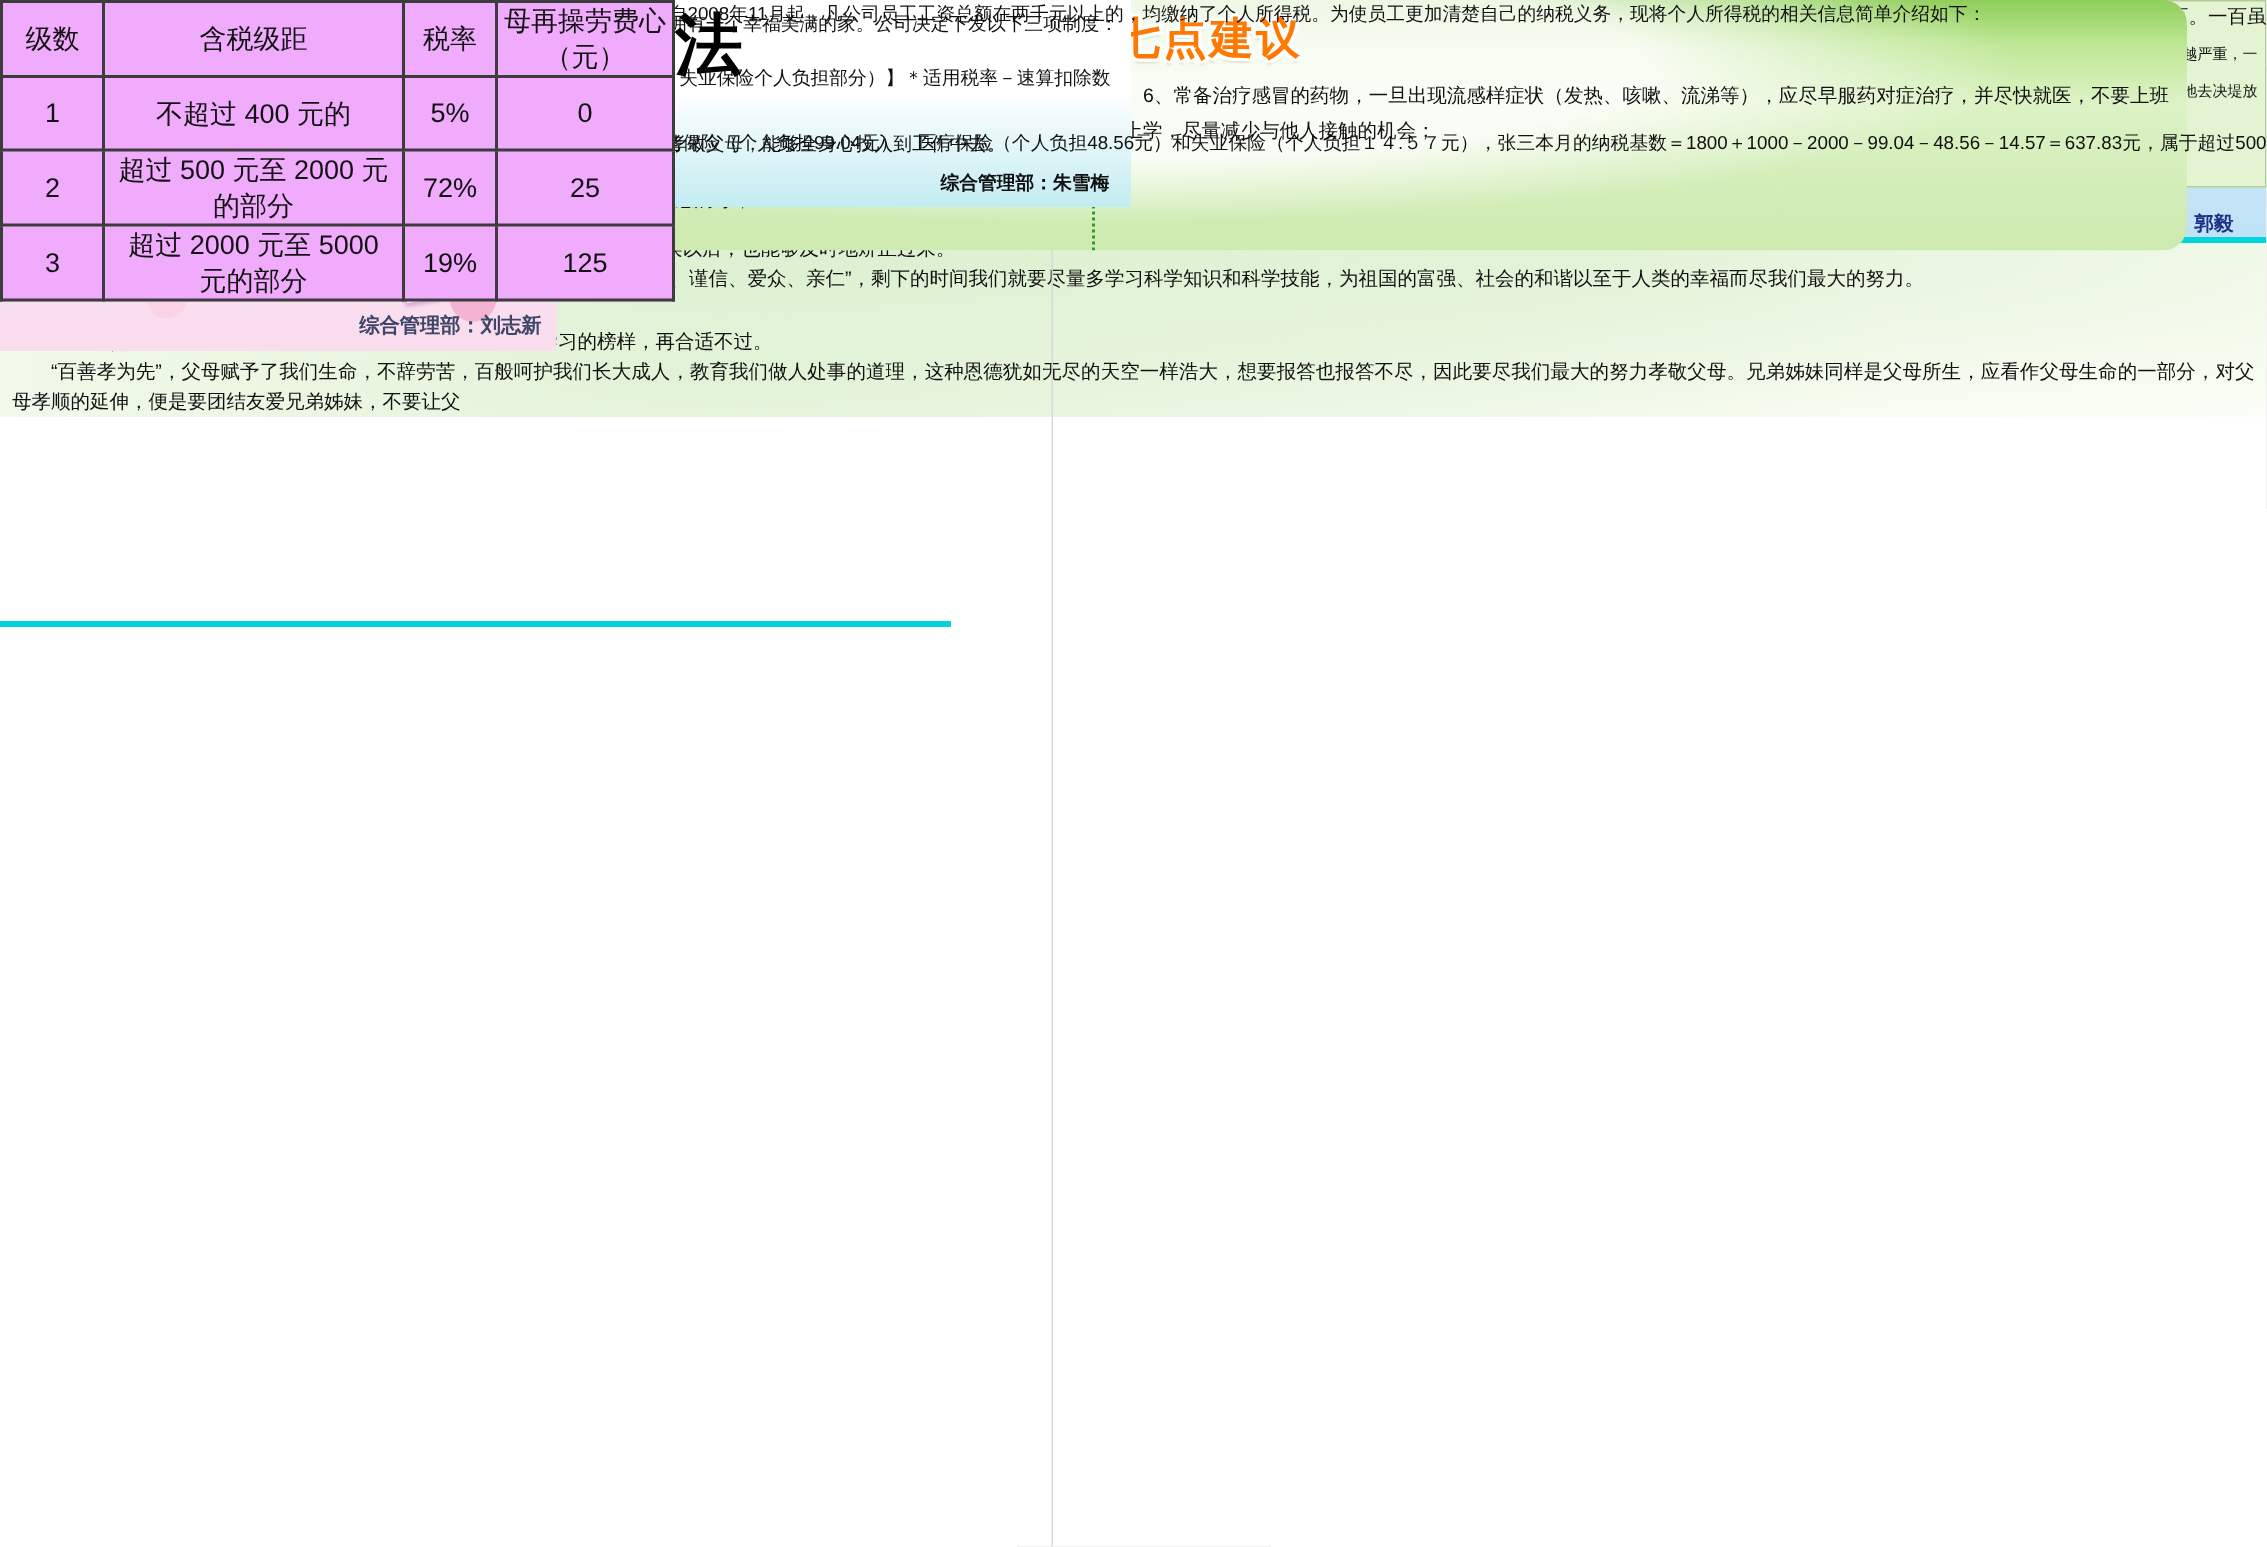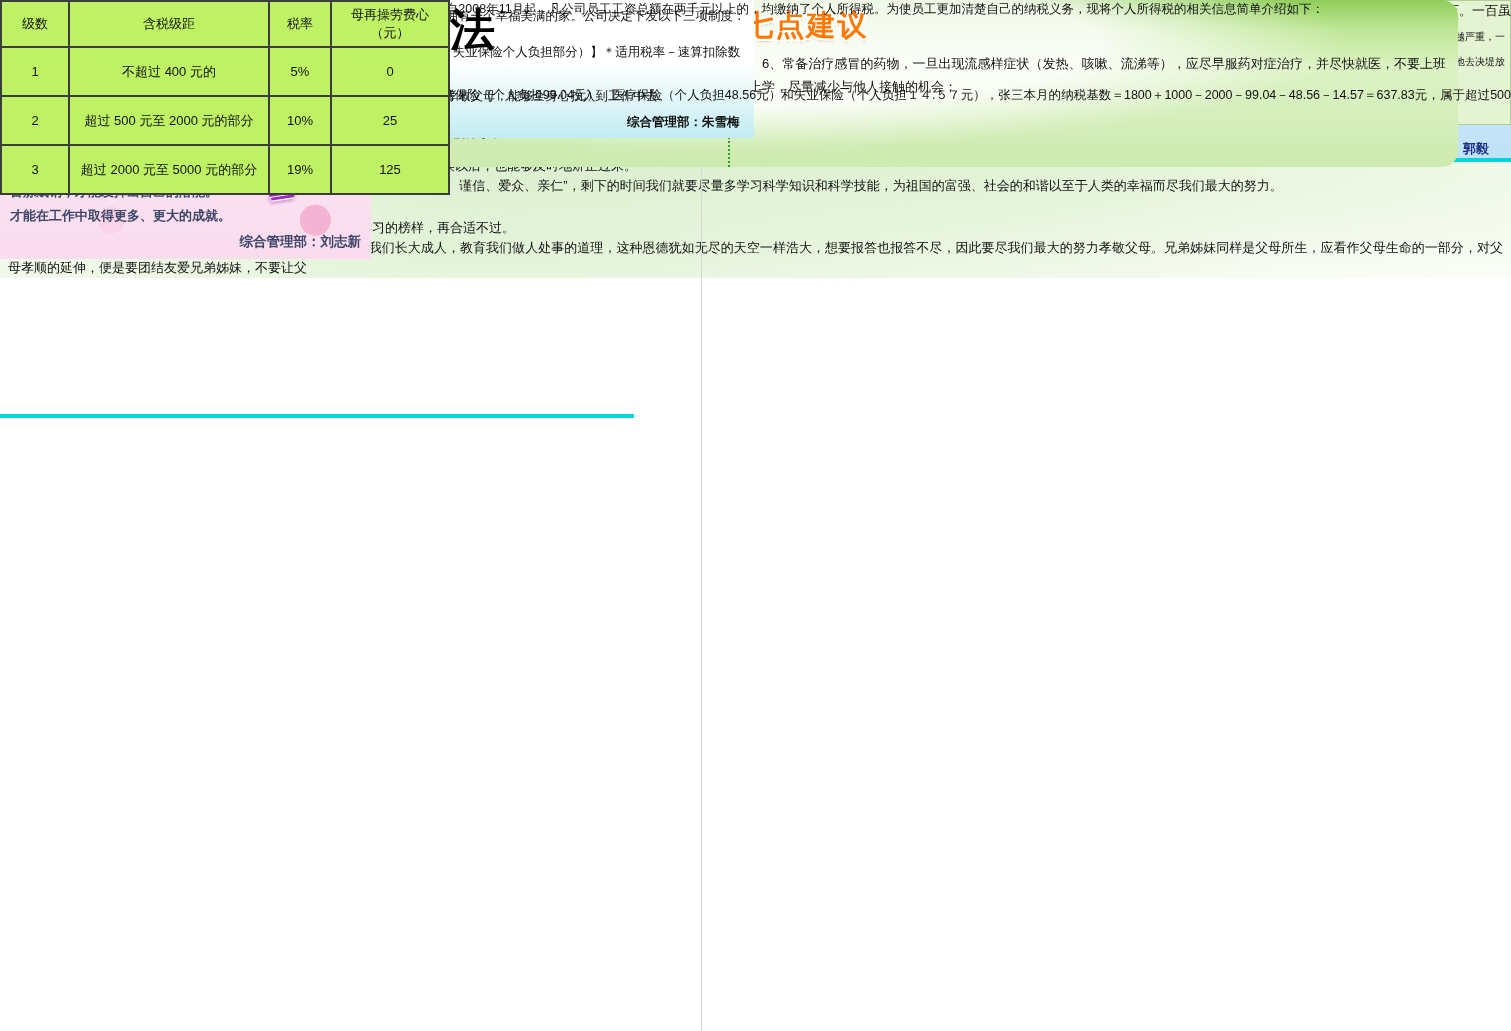--- a/index.html
+++ b/index.html
@@ -112,21 +112,21 @@
     background:linear-gradient(180deg,#ffffff 45%,#c2ecf2 100%);font-size:12.5px;line-height:20px;overflow:hidden;}
   #np-text .sig{text-align:right;padding-right:6px;margin-top:6px;}
 
   #tax-title{left:756;top:626;width:748;text-align:center;font-family:"Liberation Serif","DejaVu Serif",serif;
     font-size:45px;font-weight:bold;letter-spacing:5px;color:#000;white-space:nowrap;}
   #tax-col1{left:760;top:690;width:348;height:338;font-size:12.5px;line-height:19.5px;overflow:hidden;}
   #tax-col1 .h{margin:2px 0;font-weight:normal;text-indent:1em;}
   #tax-result{left:1112;top:692;width:392;font-size:13px;line-height:22px;}
   #tax-result .sig{text-align:center;padding-left:60px;margin-top:2px;}
   #taxtable-title{left:1112;top:794;width:398;color:#ee1111;font-size:23px;font-weight:bold;letter-spacing:1px;white-space:nowrap;}
-  #taxtable{left:1122;top:840;border-collapse:collapse;font-size:13px;background:#bef264;}
+  #taxtable{left:1122;top:840;border-collapse:collapse;font-size:18px;background:#f0abfc;}
   #taxtable th,#taxtable td{border:2px solid #3c3c3c;text-align:center;padding:0 4px;}
   #taxtable th{font-weight:normal;height:44px;}
   #taxtable td{height:47px;}
 </style>
 </head>
 <body>
 
 <div id="canvas">
 
   <div class="abs pageno" style="left:10px;top:6px;">
@@ -175,21 +175,20 @@
   <div class="abs" id="life-block">
     <div id="life-title">《生活感悟》</div>
     <div class="poemline">怎样面对生活？</div>
     <div class="poemline">如何塑写人生？</div>
     <div class="poemline">人活着就得奋斗。</div>
     <div class="poemline">不懂活着的意义，就不懂人生。</div>
     <div class="poemline">不懂生活，就更不会懂人生的快乐与幸福。</div>
     <div class="poemline">人活着不能虚度光阴，不能无所作为。</div>
     <div class="poemline">只有努力奋斗，以积极向上的心态，像炉火一样的燃烧自己，</div>
     <div class="poemline">百炼成钢，才能发挥出自己的潜能。</div>
-    <div class="poemline">才能在工作中取得更多、更大的成就。</div>
     <div class="sig" id="life-sig">综合管理部：刘志新</div>
   </div>
 
   <div class="abs" id="market-col1">
     <p class="para">我参加过无数次营销培训，接受了很多营销理念，但记忆最深的是王付军董事长培训时说的一句话：“市场是干出来的不是说出来的。”</p>
     <p class="para">营销员开拓市场带给客户的是公司的第一印象，营销员身上透出的企业文化只是一点点，而真正能体现公司全面的还是我们具体项目的施工过程。我们员工进入施工现场时要穿着统一有反光带的工作服，头戴安全帽，脚穿防滑绝缘鞋，一是整齐；二是便于合作伙伴确认；三是为了安全。施工现场悬挂的安全警示带是为了把施工现场和非施工现场分离开，从而保证非施工人员的安全；施工前必须有可行的安全措施并且员工作业登高2米以上必须佩戴安全带是为了公司的安全，更是为了员工自己小家的幸福；公司要求施工严格执行施工程序，要求生命员跟踪施工现场，50%抽检施工项目；公司利用休工期间进行培训技能，提高</p>
   </div>
   <div class="abs" id="market-col2">
     <p class="para noindent">员工技术水平等等，这些都是我们一线员工用他们踏实的工作传递给合作伙伴，不是凭营销人员说出来的。</p>
     <p class="para">一线员工的工作态度和作风合作伙伴都看在眼里，专业、敬业会让他们信服，外行、懒散会让他们否定。我做客户回访的时候最喜欢看到合作伙伴脸上满意的笑容，最感动的是听到合作伙伴诚恳的批评。听到批评会督促我们做到更扎实，听到肯定会激励我们更努力。</p>
@@ -316,21 +315,21 @@
     </tr>
     <tr>
       <td>1</td>
       <td>不超过 400 元的</td>
       <td>5%</td>
       <td>0</td>
     </tr>
     <tr>
       <td>2</td>
       <td>超过 500 元至 2000 元的部分</td>
-      <td>10%</td>
+      <td>72%</td>
       <td>25</td>
     </tr>
     <tr>
       <td>3</td>
       <td>超过 2000 元至 5000 元的部分</td>
       <td>19%</td>
       <td>125</td>
     </tr>
   </tbody>
     </table>

